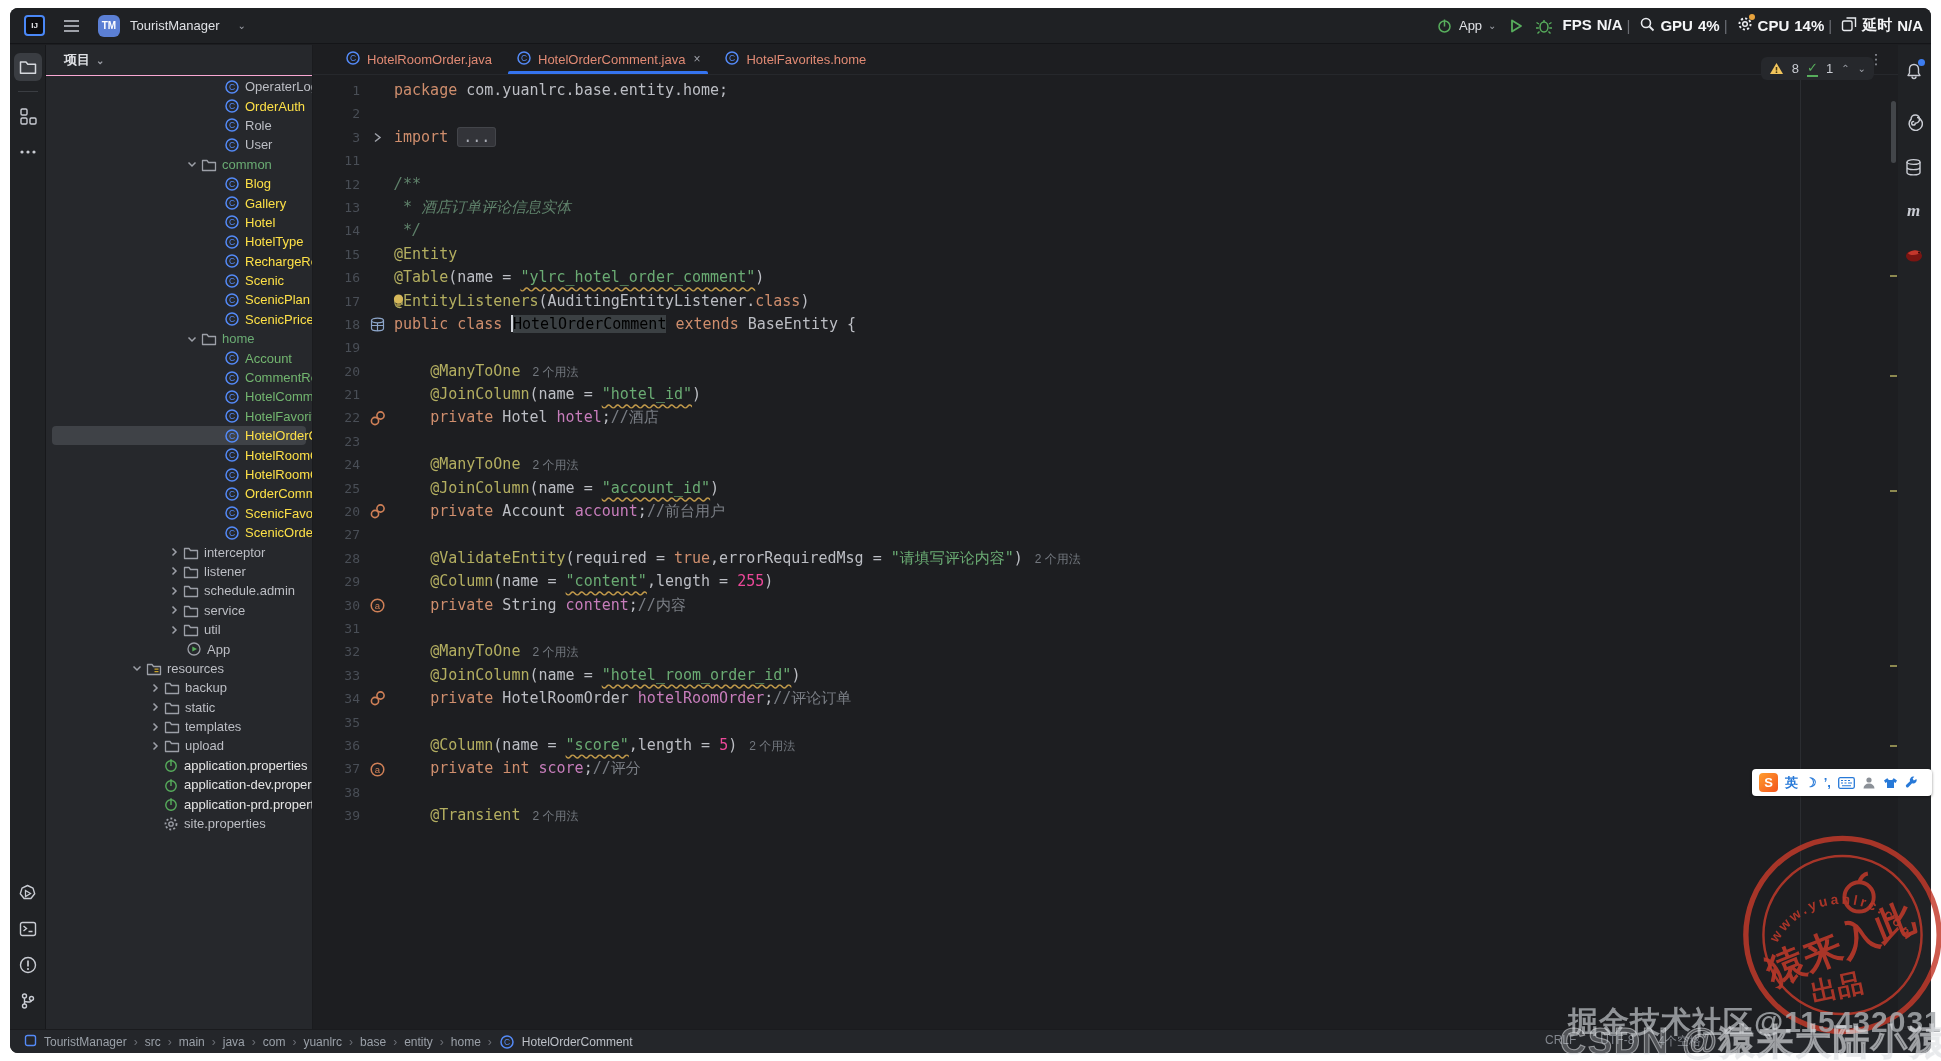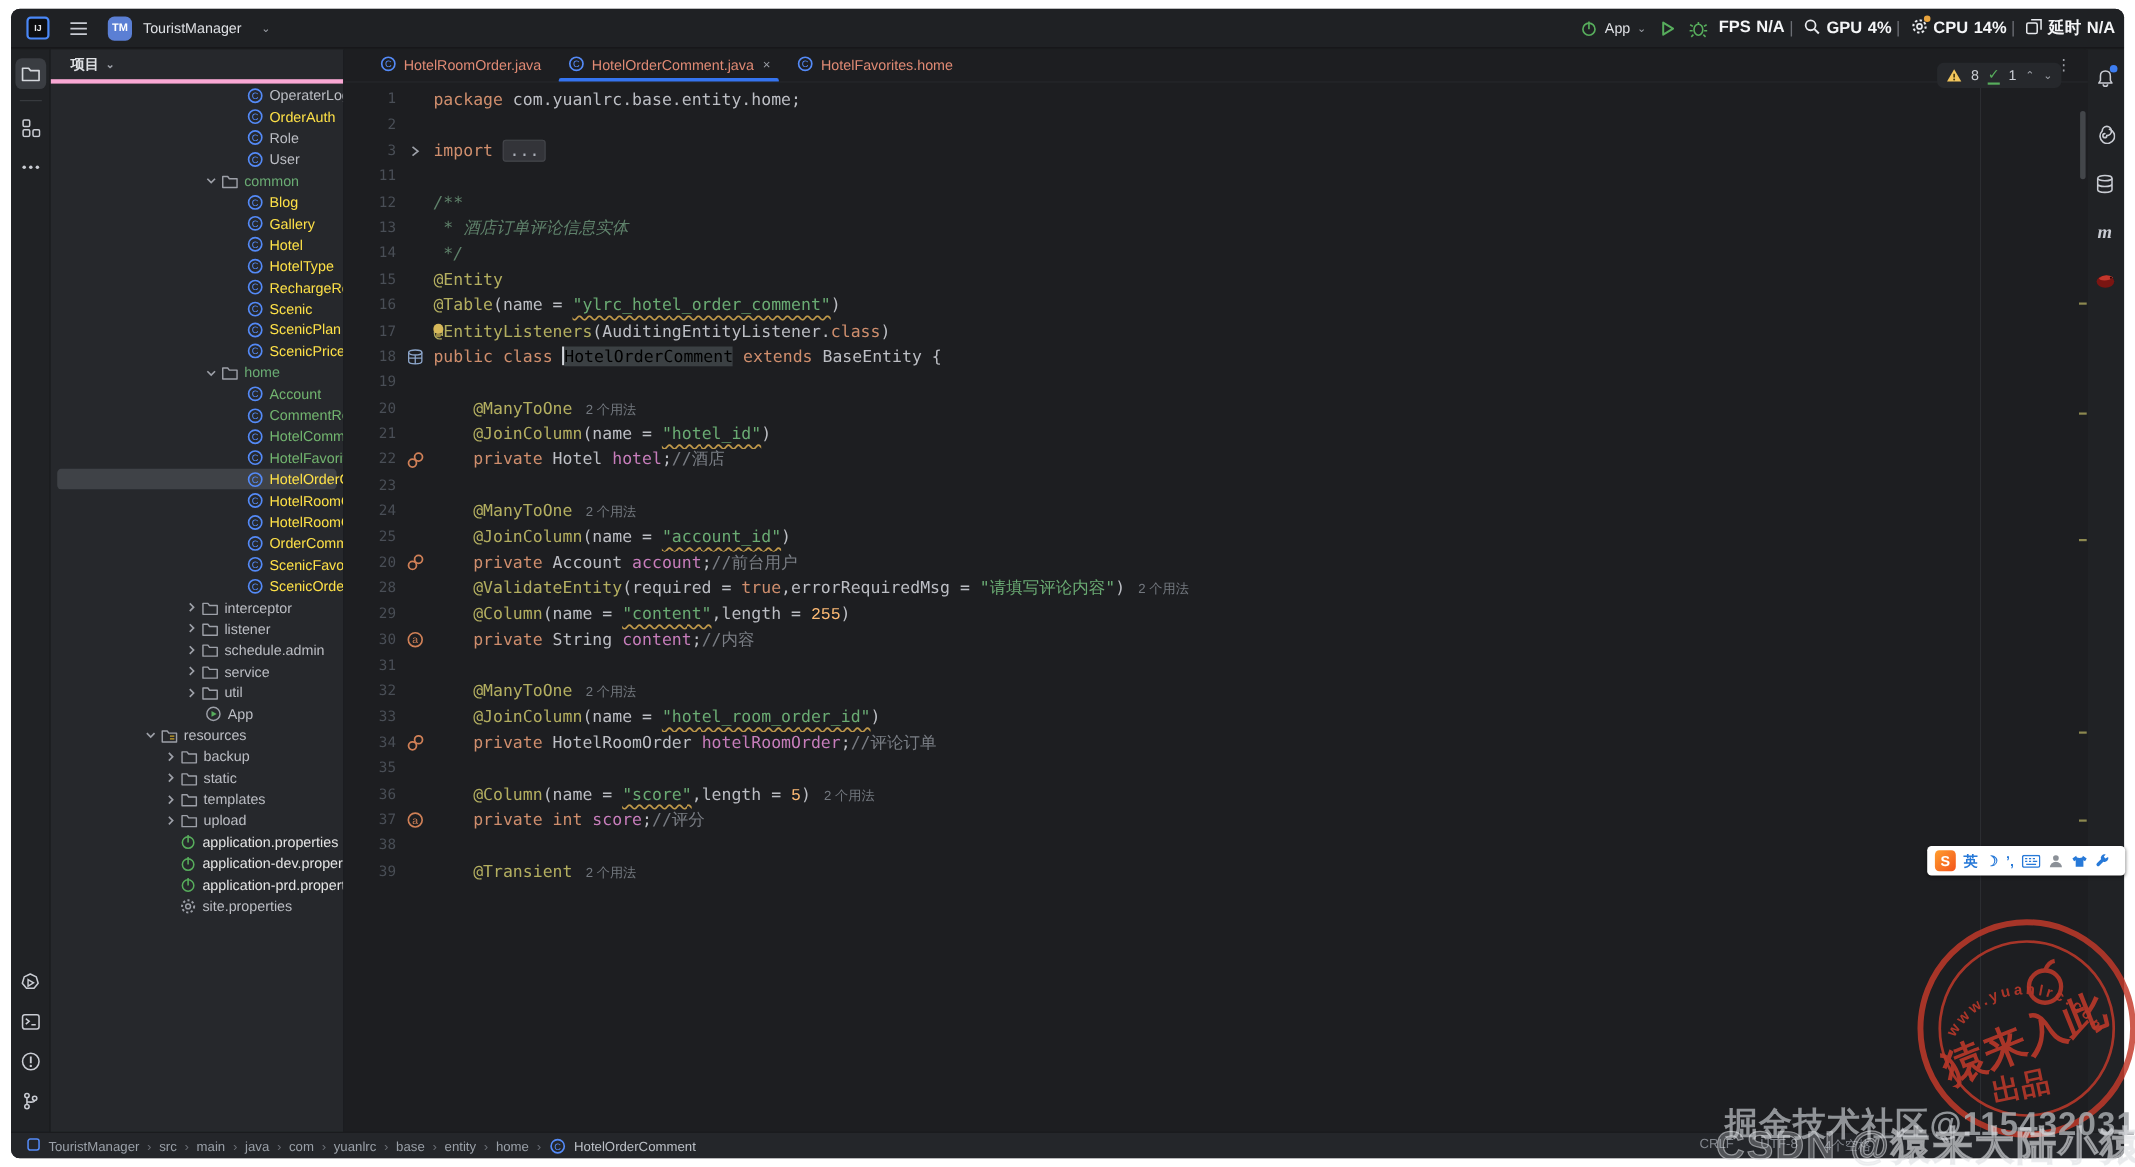--- a/index.html
+++ b/index.html
@@ -36,21 +36,21 @@
   .stripe-btn.active { background:#3a3d42; }
   .stripe-divider { width:20px; height:1px; background:#3a3d42; margin:2px 0 10px; }
   .stripe-bottom { margin-top:auto; display:flex; flex-direction:column; align-items:center; padding-bottom:6px; }
   .notif-dot { position:absolute; right:3px; top:2px; width:7px; height:7px; border-radius:50%; background:#3d7df0; }
   .maven-m { color:#c9ccd3; font-size:17px; font-style:italic; font-family:"Liberation Serif",serif; font-weight:bold; }
 
   
   #panel { position:absolute; left:36px; top:37px; width:267px; bottom:24px; background:#26282c;
     border-right:1px solid #1a1b1e; overflow:hidden; }
   #panel-header { height:31px; display:flex; align-items:center; gap:6px; padding-left:18px;
-    color:#dfe1e5; font-size:13px; font-weight:bold; border-bottom:4px solid #f9a8d4; }
+    color:#dfe1e5; font-size:13px; font-weight:bold; border-bottom:1px solid #f9a8d4; }
   #tree { position:absolute; top:32px; left:0; right:0; }
   .trow { height:19.4px; display:flex; align-items:center; white-space:nowrap; overflow:hidden;
     font-size:13px; color:#bcbec4; position:relative; }
   .trow.sel::before { content:""; position:absolute; left:6px; right:6px; top:0; bottom:0;
     background:#3f4247; border-radius:4px; }
   .trow > * { position:relative; }
   .tpad { flex:0 0 auto; }
   .tchev { width:18px; flex:0 0 18px; display:flex; justify-content:center; }
   .ticon { width:20px; flex:0 0 20px; display:flex; align-items:center; }
   .tlabel { padding-left:1px; }
@@ -69,21 +69,21 @@
   #tab-more { position:absolute; right:14px; top:6px; color:#9da0a8; font-size:14px; letter-spacing:1px; }
 
   #code { position:absolute; top:31px; left:0; right:0; bottom:0; overflow:hidden;
     font-family:"DejaVu Sans Mono", monospace; font-size:15px; padding-top:3px; }
   .cline { height:23.4px; line-height:23.4px; display:flex; white-space:pre; position:relative; }
   .lnum { width:47px; flex:0 0 47px; text-align:right; color:#494e56; font-size:13px; }
   .gutt { width:34px; flex:0 0 34px; display:flex; justify-content:center; align-items:center; }
   .ctext { flex:1 1 auto; position:relative; }
   .tk-kw { color:#cf8e6d; } .tk-id { color:#bcbec4; } .tk-str { color:#6aab73; }
   .tk-strw { color:#6aab73; text-decoration:underline wavy #c29a4a; text-underline-offset:4px; }
-  .tk-num { color:#fdba74;font-family:Liberation Mono, monospace; } .tk-ann { color:#b3ae60; } .tk-cm { color:#7a7e85; }
+  .tk-num { color:#ec4899; } .tk-ann { color:#b3ae60; } .tk-cm { color:#7a7e85; }
   .tk-doc { color:#5f826b; font-style:italic; }
   .tk-fld { color:#c77dbb; }
   .tk-fold { background:#333439; color:#a9adb6; border:1px solid #43454a; border-radius:3px; padding:0 5px; }
   .tk-hl { background:#3b4043; }
   .tk-hint { font-family:"Liberation Sans", sans-serif; font-size:12px; color:#73787f; margin-left:12px; }
   .tk-caret { display:inline-block; width:1.5px; height:17px; background:#d4d7dd; vertical-align:-3px; }
   .bulb-abs { position:absolute; left:-3px; top:3px; z-index:2; }
 
   #guide-line { position:absolute; left:1487px; top:31px; bottom:0; width:1px; background:#2b2d31; }
   #inspections { position:absolute; right:24px; top:12px; display:flex; align-items:center; gap:8px;
@@ -792,20 +792,21 @@
               <circle cx="6" cy="11" r="3.6" fill="none" stroke="#d08057" stroke-width="1.6"></circle>
               <circle cx="11.5" cy="5.5" r="3.6" fill="none" stroke="#d08057" stroke-width="1.6"></circle>
             </svg></span><span class="ctext"><span class="tk-id">    </span><span class="tk-kw">private</span><span class="tk-id"> Hotel </span><span class="tk-fld">hotel</span><span class="tk-id">;</span><span class="tk-cm">//酒店</span></span></div>
         <div class="cline"><span class="lnum">23</span><span class="gutt"></span><span class="ctext"></span></div>
         <div class="cline"><span class="lnum">24</span><span class="gutt"></span><span class="ctext"><span class="tk-id">    </span><span class="tk-ann">@ManyToOne</span><span class="tk-hint">2 个用法</span></span></div>
         <div class="cline"><span class="lnum">25</span><span class="gutt"></span><span class="ctext"><span class="tk-id">    </span><span class="tk-ann">@JoinColumn</span><span class="tk-id">(name = </span><span class="tk-strw">"account_id"</span><span class="tk-id">)</span></span></div>
         <div class="cline"><span class="lnum">20</span><span class="gutt"><svg width="17" height="17">
               <circle cx="6" cy="11" r="3.6" fill="none" stroke="#d08057" stroke-width="1.6"></circle>
               <circle cx="11.5" cy="5.5" r="3.6" fill="none" stroke="#d08057" stroke-width="1.6"></circle>
             </svg></span><span class="ctext"><span class="tk-id">    </span><span class="tk-kw">private</span><span class="tk-id"> Account </span><span class="tk-fld">account</span><span class="tk-id">;</span><span class="tk-cm">//前台用户</span></span></div>
+        <div class="cline"><span class="lnum">27</span><span class="gutt"></span><span class="ctext"></span></div>
         <div class="cline"><span class="lnum">28</span><span class="gutt"></span><span class="ctext"><span class="tk-id">    </span><span class="tk-ann">@ValidateEntity</span><span class="tk-id">(required = </span><span class="tk-kw">true</span><span class="tk-id">,errorRequiredMsg = </span><span class="tk-str">"请填写评论内容"</span><span class="tk-id">)</span><span class="tk-hint">2 个用法</span></span></div>
         <div class="cline"><span class="lnum">29</span><span class="gutt"></span><span class="ctext"><span class="tk-id">    </span><span class="tk-ann">@Column</span><span class="tk-id">(name = </span><span class="tk-strw">"content"</span><span class="tk-id">,length = </span><span class="tk-num">255</span><span class="tk-id">)</span></span></div>
         <div class="cline"><span class="lnum">30</span><span class="gutt"><svg width="17" height="17">
               <circle cx="8.5" cy="8.5" r="6.3" fill="none" stroke="#d08057" stroke-width="1.5"></circle>
               <text x="8.5" y="12" font-size="9.5" fill="#d08057" text-anchor="middle" font-family="Liberation Sans">a</text>
             </svg></span><span class="ctext"><span class="tk-id">    </span><span class="tk-kw">private</span><span class="tk-id"> String </span><span class="tk-fld">content</span><span class="tk-id">;</span><span class="tk-cm">//内容</span></span></div>
         <div class="cline"><span class="lnum">31</span><span class="gutt"></span><span class="ctext"></span></div>
         <div class="cline"><span class="lnum">32</span><span class="gutt"></span><span class="ctext"><span class="tk-id">    </span><span class="tk-ann">@ManyToOne</span><span class="tk-hint">2 个用法</span></span></div>
         <div class="cline"><span class="lnum">33</span><span class="gutt"></span><span class="ctext"><span class="tk-id">    </span><span class="tk-ann">@JoinColumn</span><span class="tk-id">(name = </span><span class="tk-strw">"hotel_room_order_id"</span><span class="tk-id">)</span></span></div>
         <div class="cline"><span class="lnum">34</span><span class="gutt"><svg width="17" height="17">

